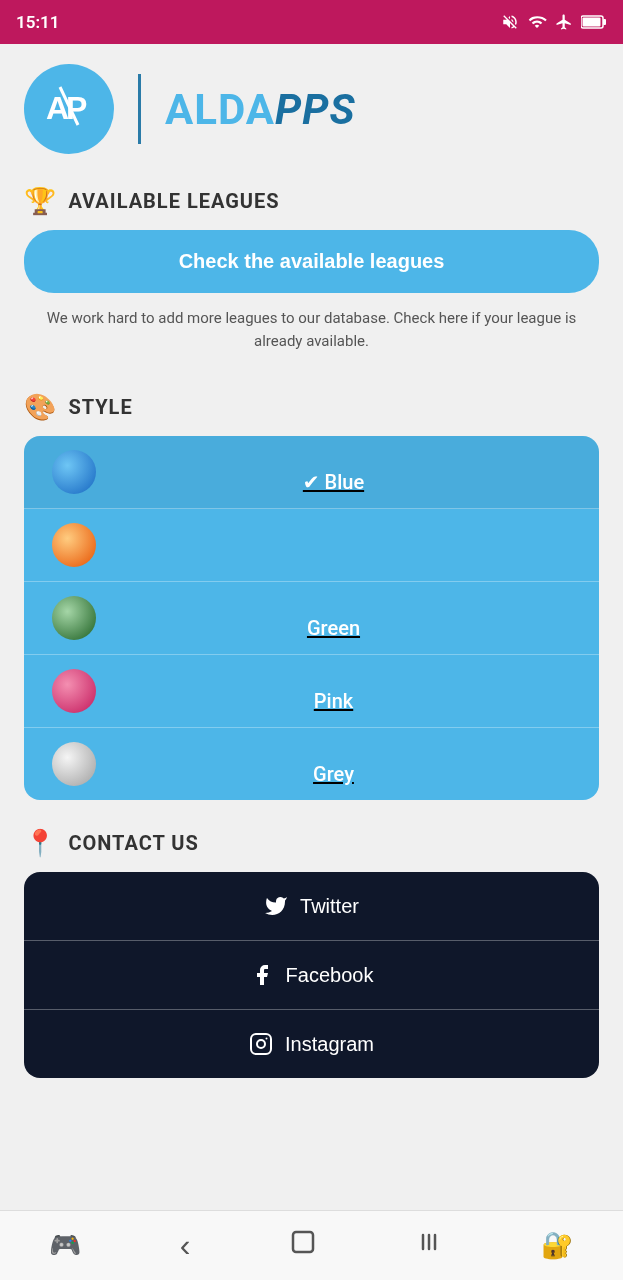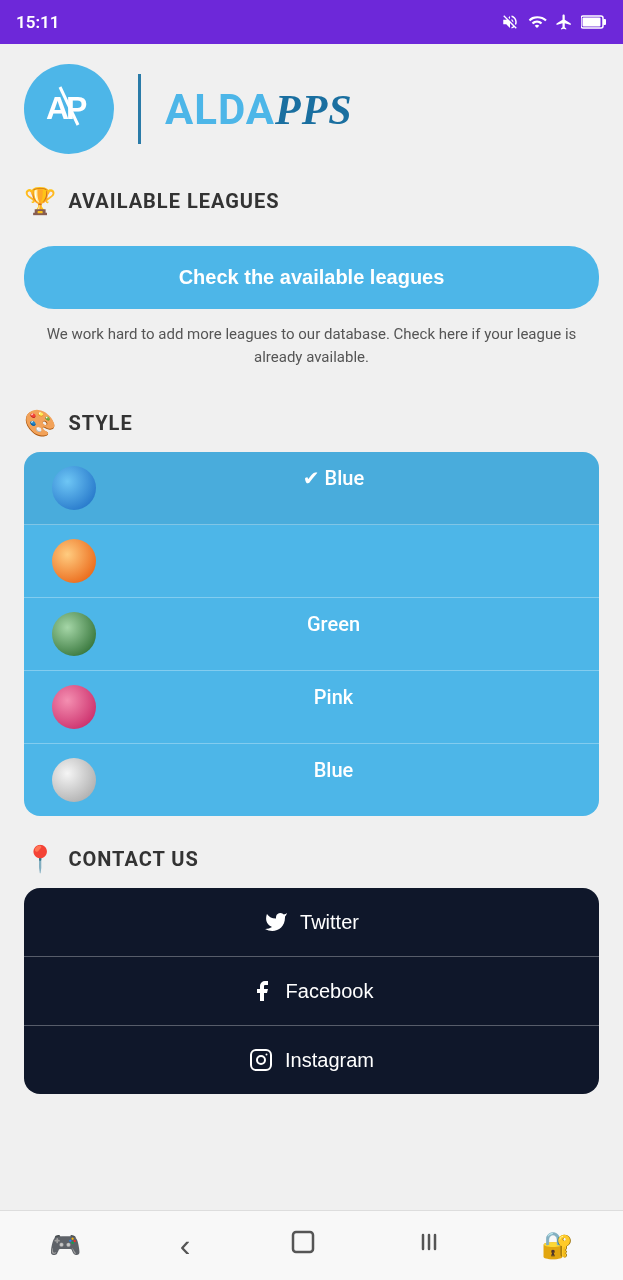--- a/index.html
+++ b/index.html
@@ -7,21 +7,21 @@
     body {
       width: 623px;
       min-height: 1280px;
       background-color: #f0f0f0;
       font-family: 'Roboto', Arial, sans-serif;
       overflow-x: hidden;
     }
 
     
     .status-bar {
-      background-color: #6d28d9;
+      background-color: #be185d;
       height: 44px;
       display: flex;
       align-items: center;
       justify-content: space-between;
       padding: 0 16px;
     }
     .status-time {
       color: white;
       font-size: 17px;
       font-weight: 600;
@@ -66,21 +66,20 @@
       font-size: 42px;
       font-weight: 700;
       letter-spacing: 1px;
     }
     .brand-alda {
       color: #4db6e8;
     }
     .brand-pps {
       color: #1a6fa0;
       font-style: italic;
-      font-family: Liberation Serif, serif;
     }
 
     
     .content {
       padding: 16px 24px;
     }
 
     
     .section-header {
       display: flex;
@@ -103,21 +102,20 @@
       width: 100%;
       background-color: #4db6e8;
       color: white;
       border: none;
       border-radius: 30px;
       padding: 20px;
       font-size: 20px;
       font-weight: 600;
       cursor: pointer;
       margin-bottom: 14px;
-      margin-top: 16px;
     }
 
     .leagues-desc {
       font-size: 15px;
       color: #555;
       line-height: 1.5;
       text-align: center;
       margin-bottom: 40px;
       padding: 0 8px;
     }
@@ -128,25 +126,26 @@
     }
 
     
     .color-options {
       background-color: #4db6e8;
       border-radius: 16px;
       overflow: hidden;
     }
     .color-option {
       display: flex;
-      align-items: flex-start;
+      align-items: flex-end;
       padding: 14px 28px;
       border-bottom: 1px solid rgba(255,255,255,0.3);
       cursor: pointer;
       position: relative;
+      text-decoration: underline;
     }
     .color-option:last-child {
       border-bottom: none;
     }
     .color-ball {
       width: 44px;
       height: 44px;
       border-radius: 50%;
       flex-shrink: 0;
     }
@@ -316,21 +315,21 @@
           <span class="color-label">Green</span>
         </div>
 
         <div class="color-option">
           <div class="color-ball color-ball-pink"></div>
           <span class="color-label">Pink</span>
         </div>
 
         <div class="color-option">
           <div class="color-ball color-ball-grey"></div>
-          <span class="color-label">Blue</span>
+          <span class="color-label">Grey</span>
         </div>
 
 
       </div>
     </div>
 
     
     <div class="contact-section">
       <div class="section-header">
         <span class="section-emoji">📍</span>

